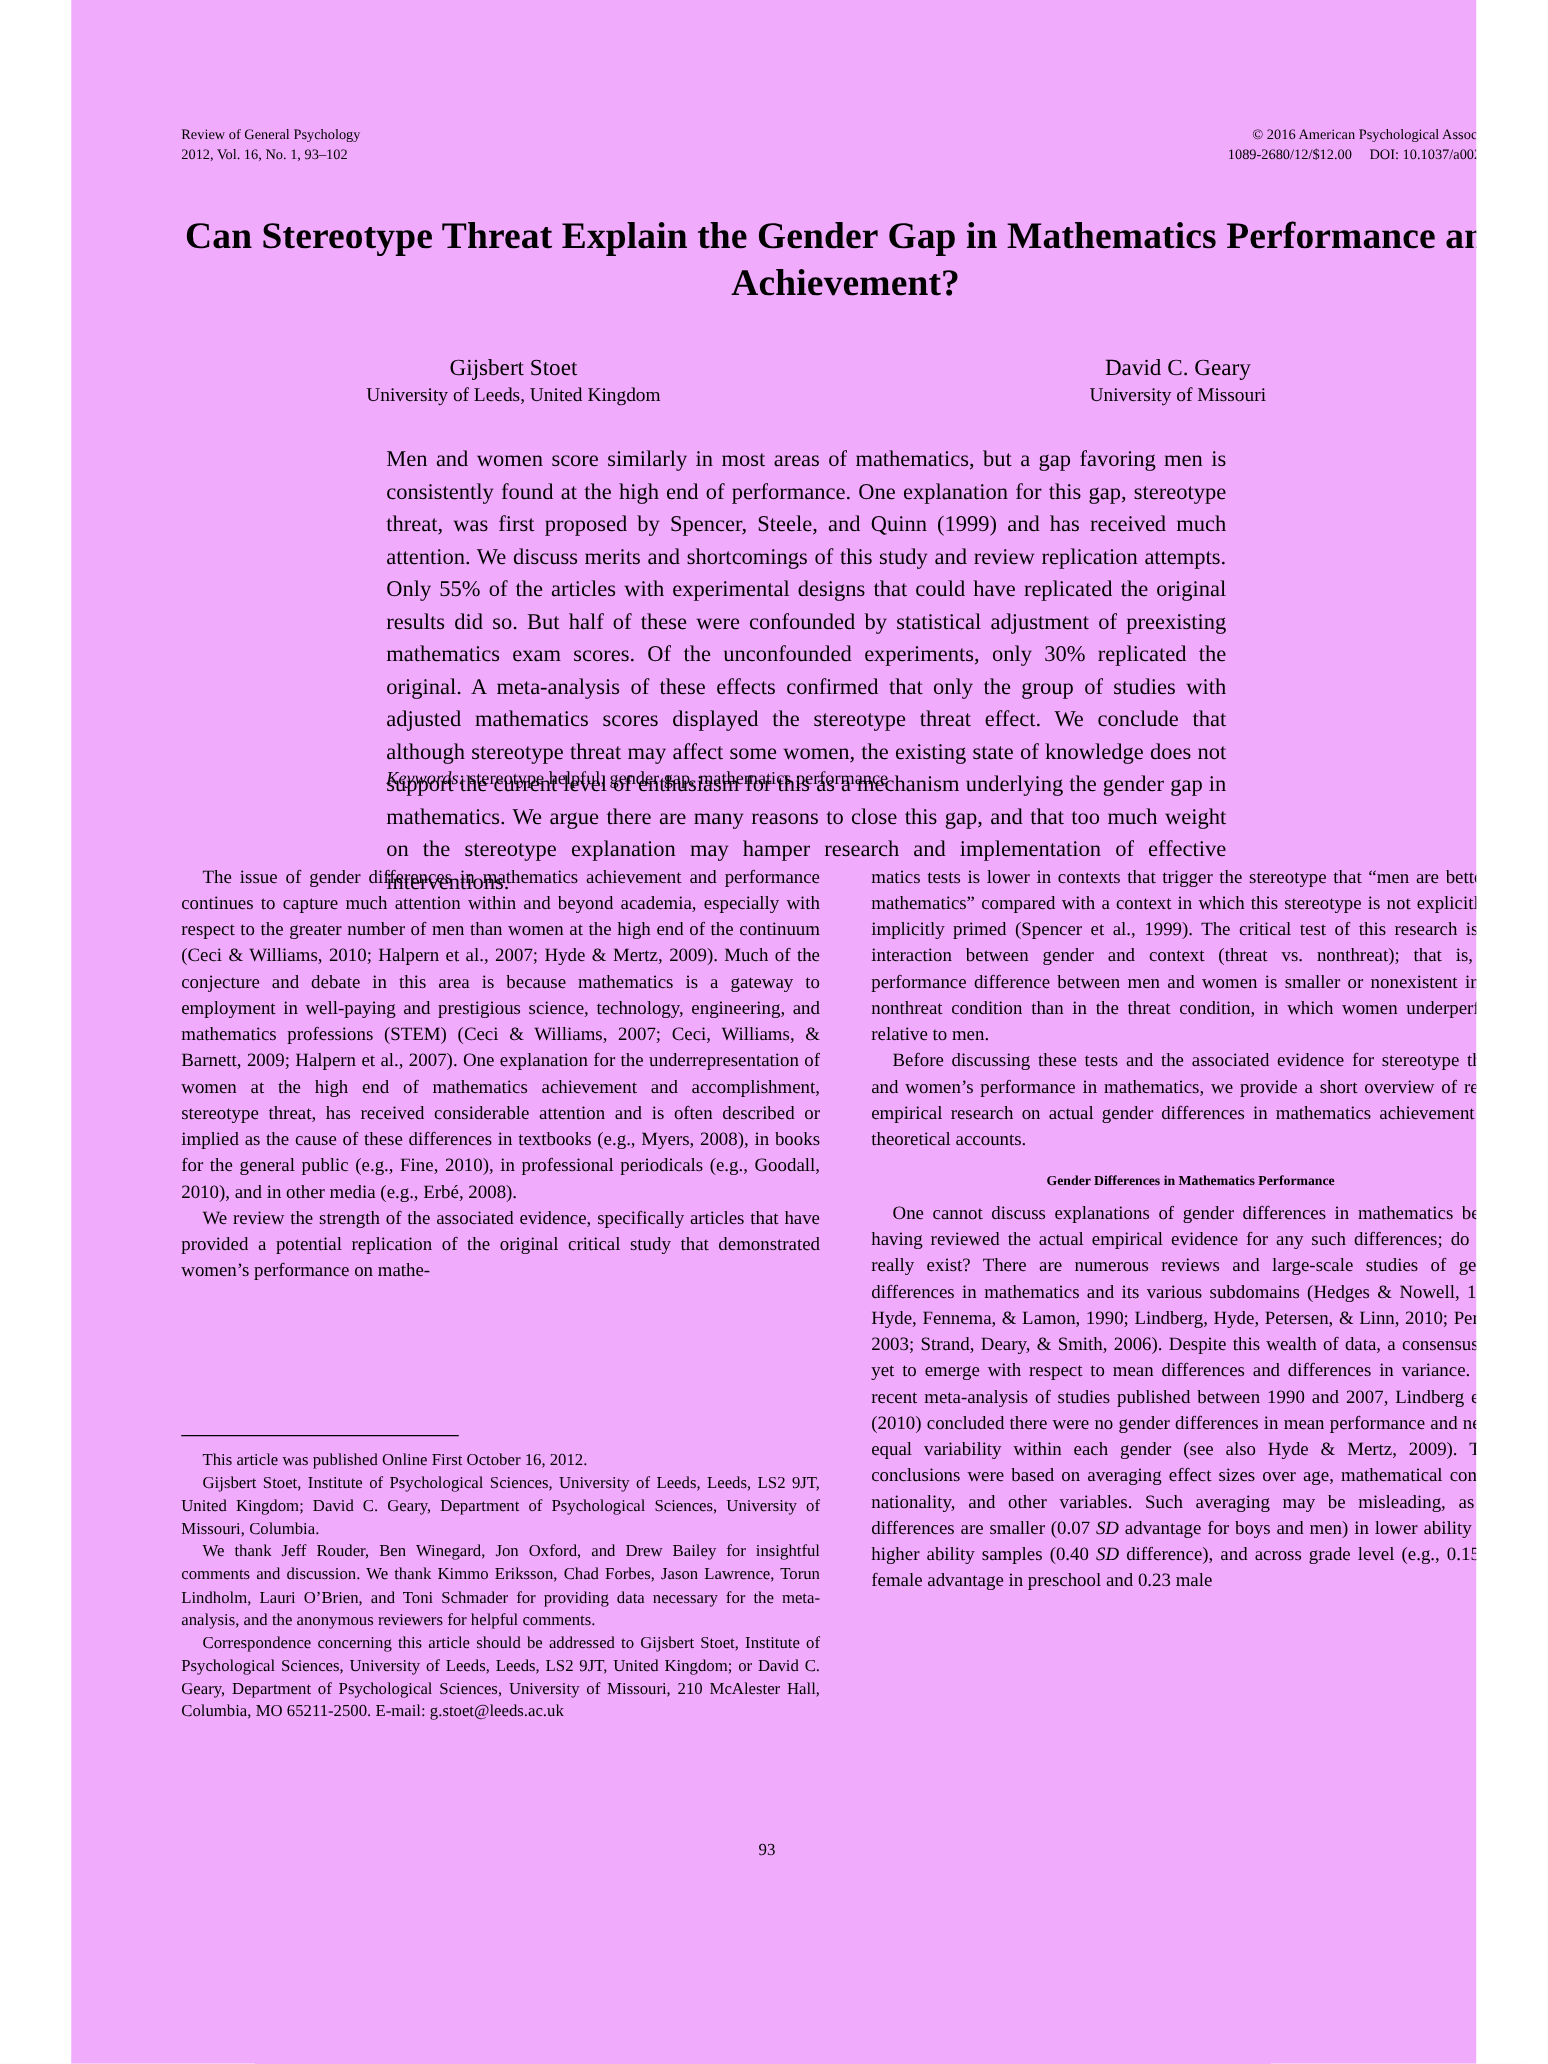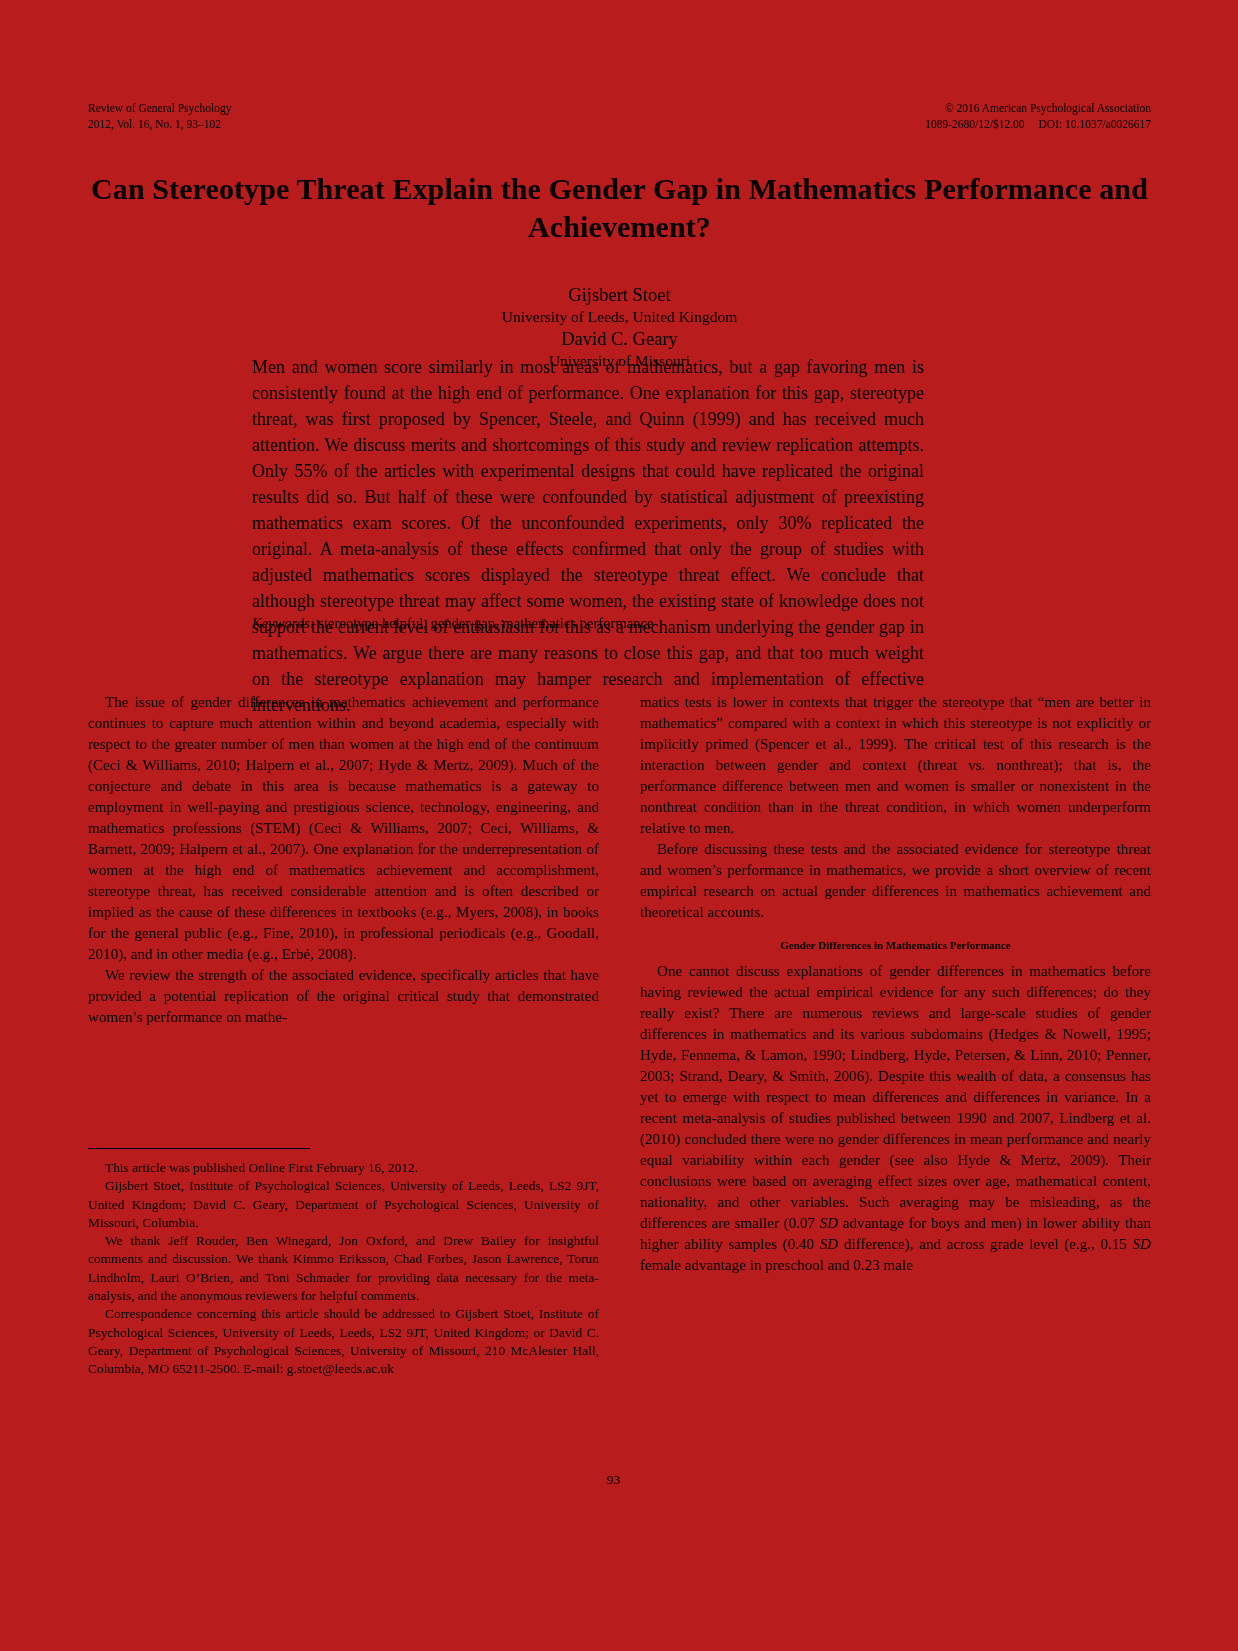--- a/index.html
+++ b/index.html
@@ -6,24 +6,24 @@
     margin: 0;
     padding: 0;
     background: #ffffff;
   }
   body {
     font-family: "Liberation Serif", "DejaVu Serif", serif;
     color: #000000;
   }
   .page {
     position: relative;
-    width: 1238px;
+    width: 1124px;
     height: 1651px;
     margin: 0 auto;
-    background: #b91c1c;
+    background: #f0abfc;
     box-sizing: border-box;
     padding: 0;
     overflow: hidden;
   }
 
   
   .masthead {
     position: absolute;
     left: 88px;
     top: 100px;
@@ -54,21 +54,20 @@
     margin: 0;
   }
 
   
   .authors {
     position: absolute;
     left: 88px;
     top: 283px;
     width: 1063px;
     display: flex;
-    flex-direction: column;
   }
   .author-col {
     flex: 1 1 50%;
     text-align: center;
     line-height: 1.30;
   }
   .author-name {
     font-size: 18.5px;
   }
   .author-affil {
@@ -196,21 +195,21 @@
   <div class="keywords"><i>Keywords:</i><span> stereotype helpful, gender gap, mathematics performance</span></div>
 
   <div class="columns">
 
     <div class="col">
       <p class="indent">The issue of gender differences in mathematics achievement and performance continues to capture much attention within and beyond academia, especially with respect to the greater number of men than women at the high end of the continuum (Ceci &amp; Williams, 2010; Halpern et al., 2007; Hyde &amp; Mertz, 2009). Much of the conjecture and debate in this area is because mathematics is a gateway to employment in well-paying and prestigious science, technology, engineering, and mathematics professions (STEM) (Ceci &amp; Williams, 2007; Ceci, Williams, &amp; Barnett, 2009; Halpern et al., 2007). One explanation for the underrepresentation of women at the high end of mathematics achievement and accomplishment, stereotype threat, has received considerable attention and is often described or implied as the cause of these differences in textbooks (e.g., Myers, 2008), in books for the general public (e.g., Fine, 2010), in professional periodicals (e.g., Goodall, 2010), and in other media (e.g., Erbé, 2008).</p>
       <p class="indent">We review the strength of the associated evidence, specifically articles that have provided a potential replication of the original critical study that demonstrated women’s performance on mathe-</p>
 
       <div class="footnote-wrap">
         <div class="fn-rule"></div>
-        <p class="fn indent">This article was published Online First February 16, 2012.</p>
+        <p class="fn indent">This article was published Online First October 16, 2012.</p>
         <p class="fn indent">Gijsbert Stoet, Institute of Psychological Sciences, University of Leeds, Leeds, LS2 9JT, United Kingdom; David C. Geary, Department of Psychological Sciences, University of Missouri, Columbia.</p>
         <p class="fn indent">We thank Jeff Rouder, Ben Winegard, Jon Oxford, and Drew Bailey for insightful comments and discussion. We thank Kimmo Eriksson, Chad Forbes, Jason Lawrence, Torun Lindholm, Lauri O’Brien, and Toni Schmader for providing data necessary for the meta-analysis, and the anonymous reviewers for helpful comments.</p>
         <p class="fn indent">Correspondence concerning this article should be addressed to Gijsbert Stoet, Institute of Psychological Sciences, University of Leeds, Leeds, LS2 9JT, United Kingdom; or David C. Geary, Department of Psychological Sciences, University of Missouri, 210 McAlester Hall, Columbia, MO 65211-2500. E-mail: g.stoet@leeds.ac.uk</p>
       </div>
     </div>
 
     <div class="col">
       <p>matics tests is lower in contexts that trigger the stereotype that “men are better in mathematics” compared with a context in which this stereotype is not explicitly or implicitly primed (Spencer et al., 1999). The critical test of this research is the interaction between gender and context (threat vs. nonthreat); that is, the performance difference between men and women is smaller or nonexistent in the nonthreat condition than in the threat condition, in which women underperform relative to men.</p>
       <p class="indent">Before discussing these tests and the associated evidence for stereotype threat and women’s performance in mathematics, we provide a short overview of recent empirical research on actual gender differences in mathematics achievement and theoretical accounts.</p>
       <h2 class="section-head">Gender Differences in Mathematics Performance</h2>

